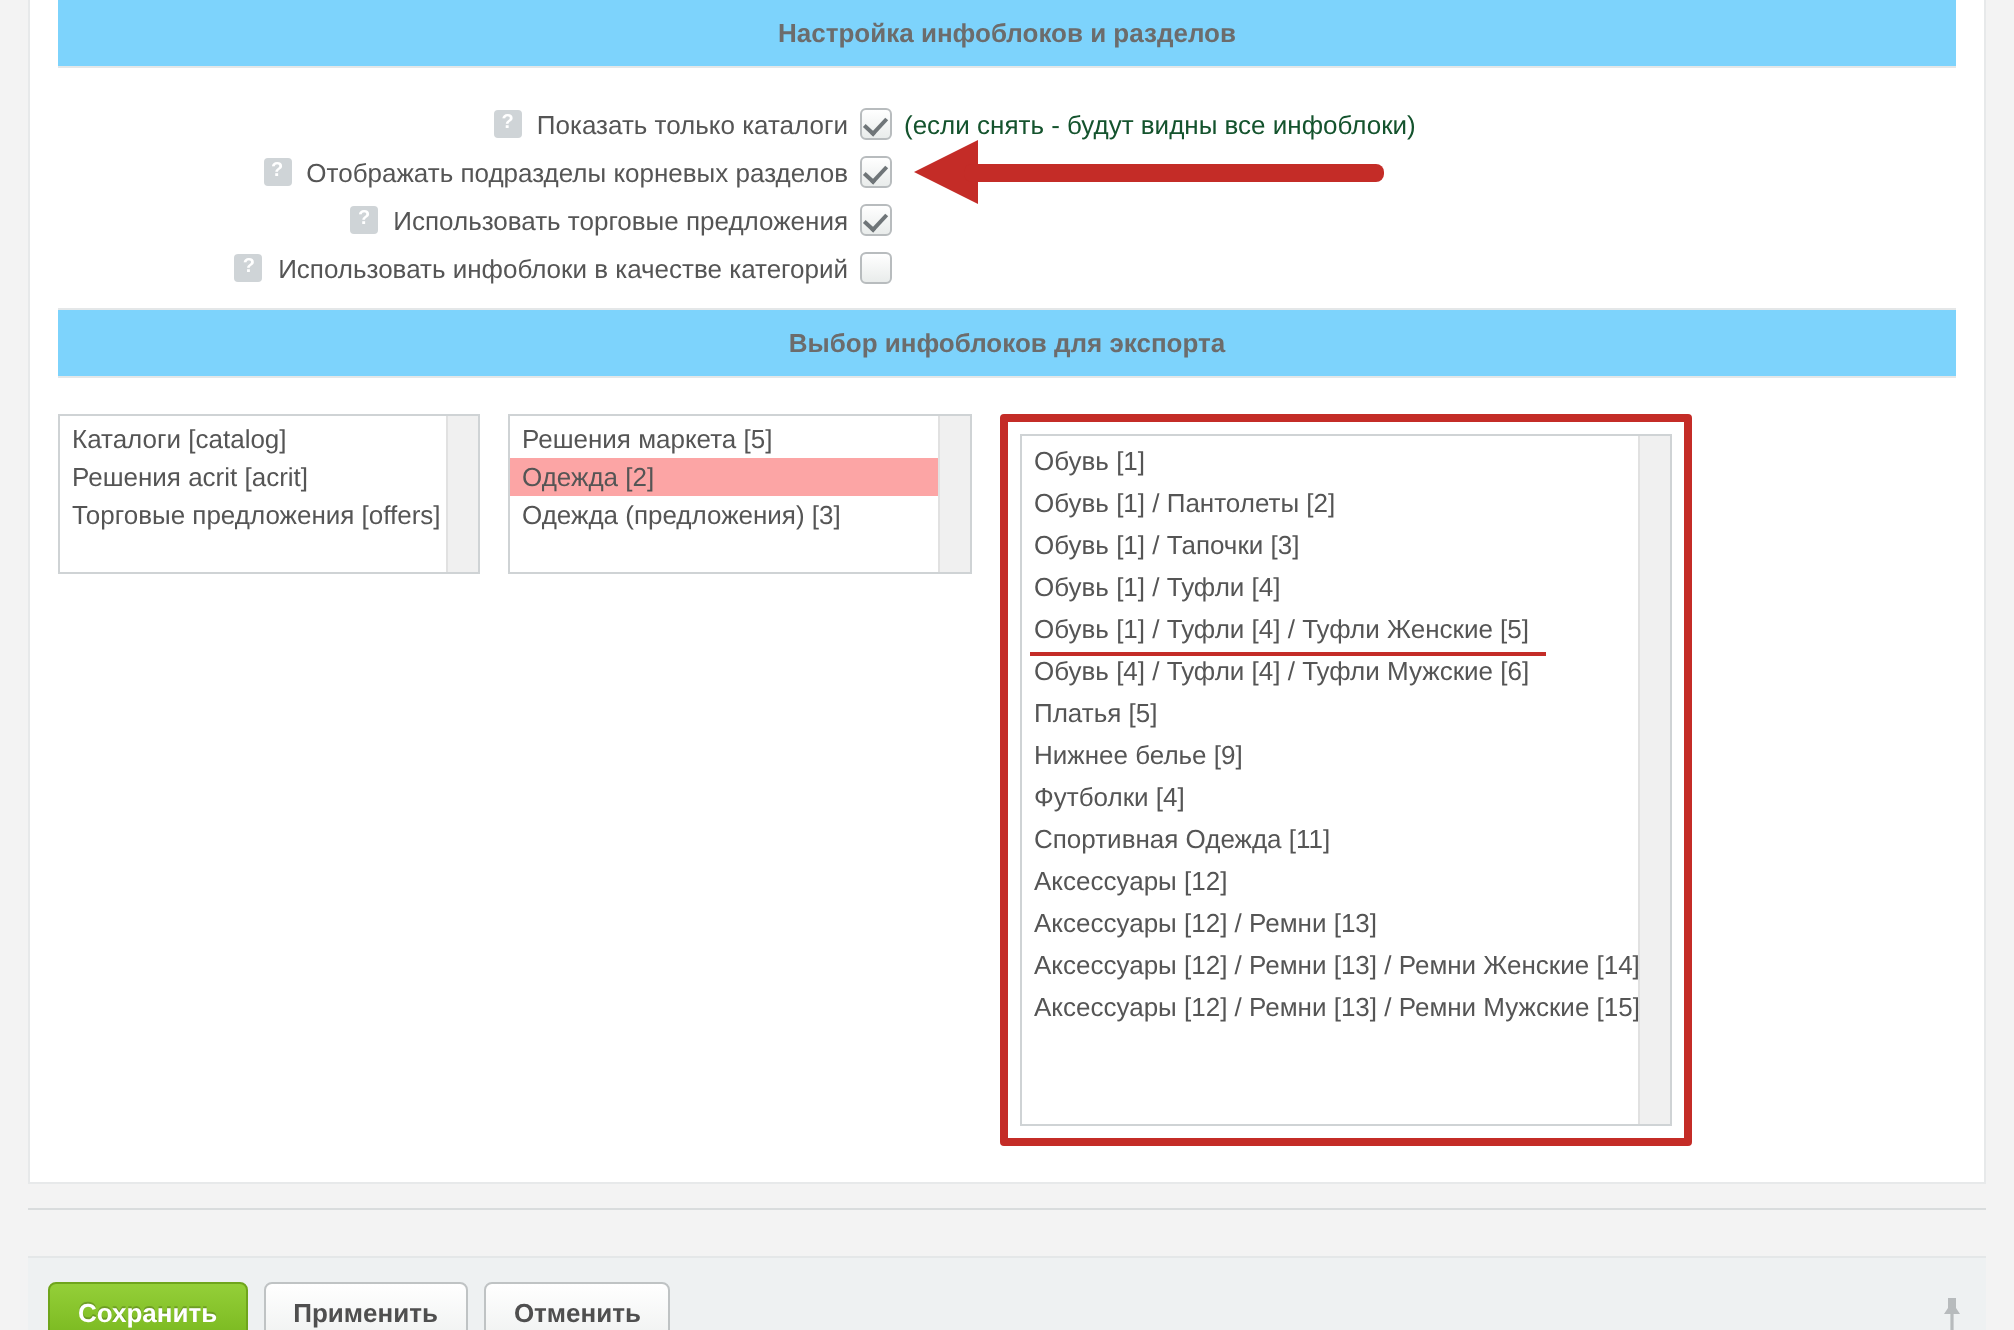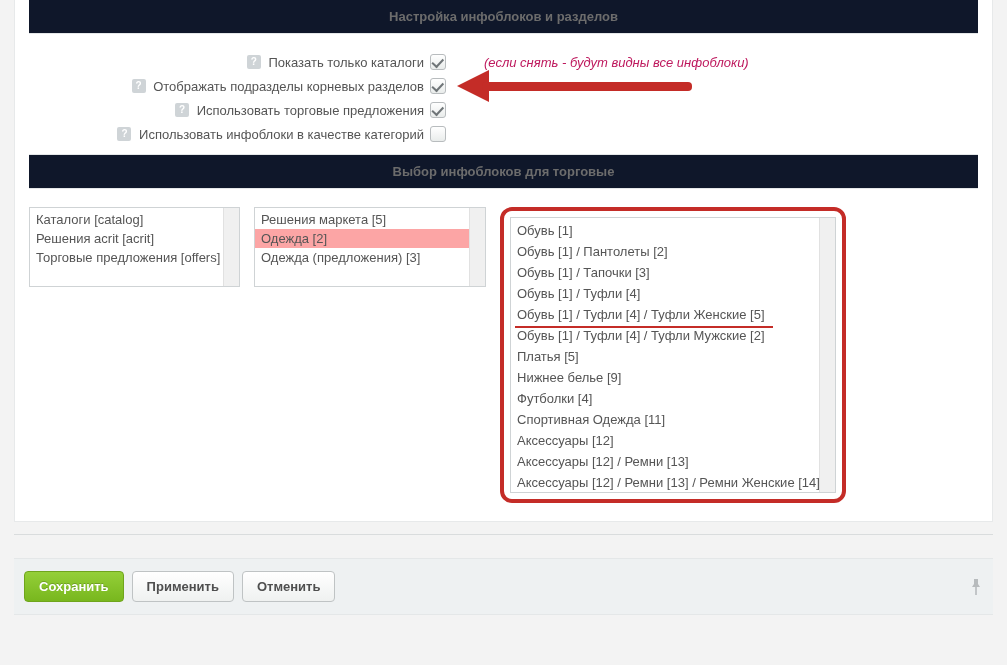--- a/index.html
+++ b/index.html
@@ -12,21 +12,21 @@
     width: 1007px;
   }
   .content-wrap {
     border: 1px solid #e7e9ea;
     border-top: none;
     background: #fff;
     margin: 0 14px;
     padding-bottom: 14px;
   }
   .section-heading {
-    background: #0f172a;
+    background: #7dd3fc;
     font-weight: bold;
     color: #6c6c6c;
     text-align: center;
     padding: 9px 0;
     border: 1px solid #e4e7e8;
     border-left: none;
     border-right: none;
     margin: 0 14px;
   }
   .first-heading { margin-top:0; border-top:none; }
@@ -79,23 +79,21 @@
     border-top:none;
     border-right:none;
     transform:rotate(-47deg) translate(0px,-1px);
   }
   .setting-value-cell {
     display:flex;
     align-items:center;
     gap:6px;
   }
   .hint-italic {
-    font-style: italic;
-    color:#be185d;
-    margin-left:32px;
+    color:#14532d;
   }
   
   .arrow-wrap {
     position:relative;
     width:260px;
     height:0;
   }
   .arrow-line {
     position:absolute;
     left:30px; top:-4px;
@@ -143,25 +141,25 @@
     position:absolute;
     right:0; top:0; bottom:0;
     width:15px;
     background:#f0f0f0;
     border-left:1px solid #e1e1e1;
   }
   .lb1 { width:211px; }
   .lb2 { width:232px; }
   .lb3-wrap{
     border:4px solid #c42c27;
-    border-radius:12px;
+    border-radius:2px;
     padding:6px;
     box-sizing:border-box;
     width:346px;
-    height:296px;
+    height:366px;
   }
   .lb3{
     width:100%; height:100%;
     border:1px solid #cfd3d5;
     position:relative;
     box-sizing:border-box;
     background:#fff;
   }
   .lb3 .lb-inner{
     position:absolute; inset:0; right:15px;
@@ -271,21 +269,21 @@
         <span class="help-icon">?</span>
         <span>Использовать инфоблоки в качестве категорий</span>
       </div>
       <div class="setting-value-cell">
         <span class="checkbox"></span>
       </div>
     </div>
 
   </div>
 
-  <div class="section-heading">Выбор инфоблоков для торговые</div>
+  <div class="section-heading">Выбор инфоблоков для экспорта</div>
 
   <div class="selects-row">
 
     <div class="listbox lb1">
       <div class="lb-inner">
         <div class="lb-item">Каталоги [catalog]</div>
         <div class="lb-item">Решения acrit [acrit]</div>
         <div class="lb-item">Торговые предложения [offers]</div>
       </div>
       <div class="lb-scroll"></div>
@@ -301,21 +299,21 @@
     </div>
 
     <div class="lb3-wrap">
       <div class="lb3">
         <div class="lb-inner" id="lb3-inner">
             <div class="lb-item">Обувь [1]</div>
             <div class="lb-item">Обувь [1] / Пантолеты [2]</div>
             <div class="lb-item">Обувь [1] / Тапочки [3]</div>
             <div class="lb-item">Обувь [1] / Туфли [4]</div>
             <div class="lb-item">Обувь [1] / Туфли [4] / Туфли Женские [5]</div>
-            <div class="lb-item">Обувь [1] / Туфли [4] / Туфли Мужские [2]</div>
+            <div class="lb-item">Обувь [4] / Туфли [4] / Туфли Мужские [6]</div>
             <div class="lb-item">Платья [5]</div>
             <div class="lb-item">Нижнее белье [9]</div>
             <div class="lb-item">Футболки [4]</div>
             <div class="lb-item">Спортивная Одежда [11]</div>
             <div class="lb-item">Аксессуары [12]</div>
             <div class="lb-item">Аксессуары [12] / Ремни [13]</div>
             <div class="lb-item">Аксессуары [12] / Ремни [13] / Ремни Женские [14]</div>
             <div class="lb-item">Аксессуары [12] / Ремни [13] / Ремни Мужские [15]</div>
             <div class="underline-red" style="top: 108px;"></div>
           </div>

